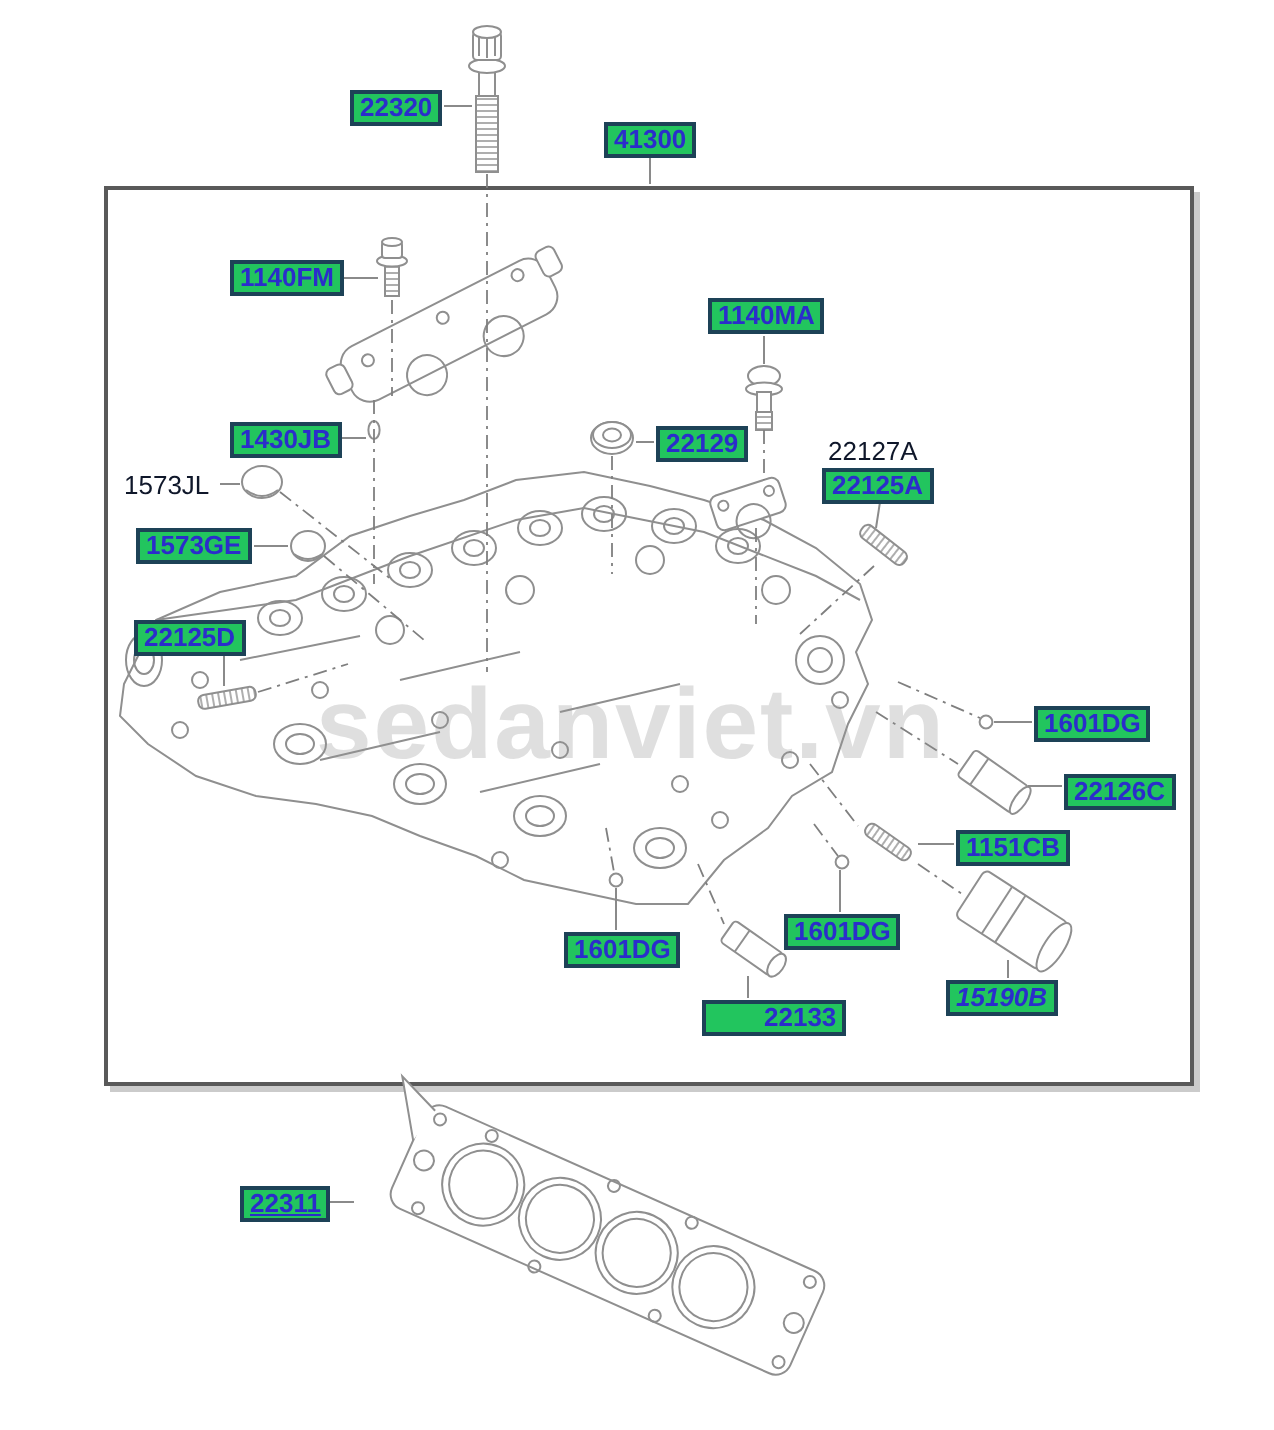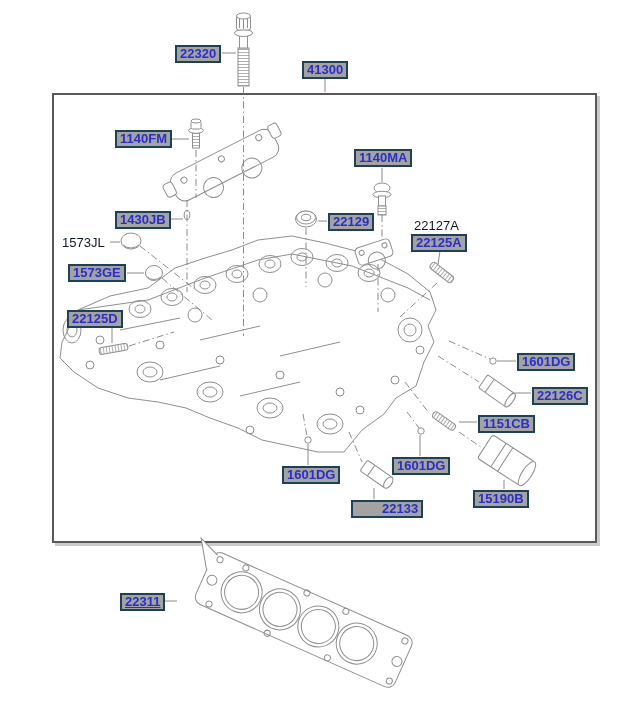--- a/index.html
+++ b/index.html
@@ -4,21 +4,21 @@
 <style>
   html,body{margin:0;padding:0;background:#fff;}
   .stage{position:relative;width:637px;height:715px;background:#ffffff;overflow:hidden;
          font-family:"Liberation Sans",sans-serif;}
   .frame{position:absolute;left:52px;top:93px;width:541px;height:446px;
          border:2px solid #595959;box-shadow:3px 3px 0 rgba(175,175,175,.65);background:transparent;}
   .art{position:absolute;left:0;top:0;}
   .watermark{position:absolute;left:158px;top:333px;font-size:50px;font-weight:bold;
              color:rgba(150,150,150,.30);letter-spacing:1px;white-space:nowrap;pointer-events:none;}
   .plabel{position:absolute;font-size:13px;font-weight:bold;color:#2b2dcb;
-          background:#a3a3a3;border:2px solid #1d4257;line-height:14px;padding:0 3px;
+          background:#22c55e;border:2px solid #1d4257;line-height:14px;padding:0 3px;
           white-space:nowrap;}
   .ptext{position:absolute;font-size:13px;font-weight:normal;color:#0f172a;line-height:14px;
          white-space:nowrap;background:transparent;}
 </style>
 </head>
 <body>
 
 <div class="stage">
 
   <div class="frame"></div>
@@ -245,34 +245,35 @@
       <path d="M514 393 H531"></path>
       <path d="M459 422 H477"></path>
       <path d="M504 480 V489"></path>
       <path d="M420 435 V456"></path>
       <path d="M308 444 V465"></path>
       <path d="M374 488 V499"></path>
       <path d="M153 601 H177"></path>
     </g>
   </svg>
 
+  <div class="watermark">sedanviet.vn</div>
 
   <div class="plabel" style="left:175px;top:45px;">22320</div>
   <div class="plabel" style="left:302px;top:61px;">41300</div>
   <div class="plabel" style="left:115px;top:130px;">1140FM</div>
   <div class="plabel" style="left:354px;top:149px;">1140MA</div>
   <div class="plabel" style="left:115px;top:211px;">1430JB</div>
   <div class="plabel" style="left:328px;top:213px;">22129</div>
   <div class="ptext" style="left:414px;top:219px;">22127A</div>
   <div class="plabel" style="left:411px;top:234px;">22125A</div>
   <div class="ptext" style="left:62px;top:236px;">1573JL</div>
   <div class="plabel" style="left:68px;top:264px;">1573GE</div>
   <div class="plabel" style="left:67px;top:310px;">22125D</div>
   <div class="plabel" style="left:517px;top:353px;">1601DG</div>
   <div class="plabel" style="left:532px;top:387px;">22126C</div>
   <div class="plabel" style="left:478px;top:415px;">1151CB</div>
   <div class="plabel" style="left:392px;top:457px;">1601DG</div>
   <div class="plabel" style="left:282px;top:466px;">1601DG</div>
   <div class="plabel" style="left:351px;top:500px;padding-left:29px;">22133</div>
-  <div class="plabel" style="left:473px;top:490px;">15190B</div>
+  <div class="plabel" style="left:473px;top:490px;font-style:italic;">15190B</div>
   <div class="plabel" style="left:120px;top:593px;text-decoration:underline;">22311</div>
 
 </div>
 
 </body></html>

